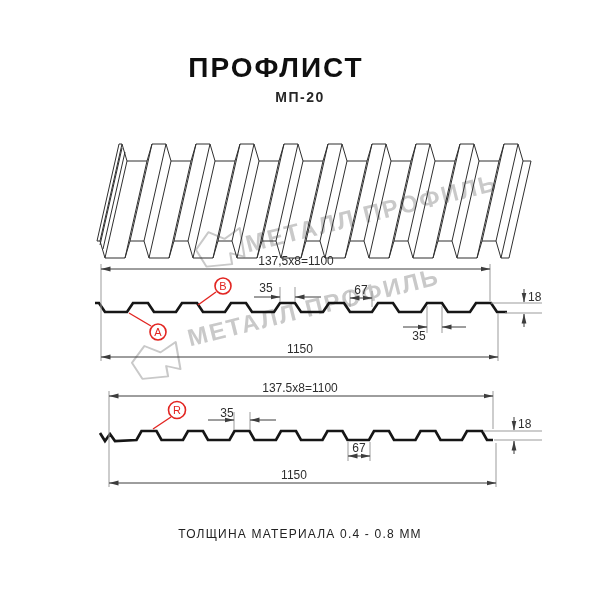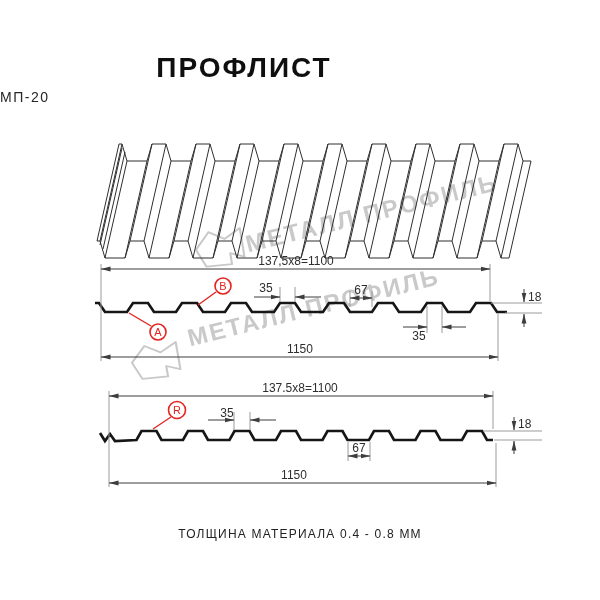--- a/index.html
+++ b/index.html
@@ -1,21 +1,21 @@
 <!DOCTYPE html>
 <html><head>
 <meta charset="utf-8">
 <style>
   html,body{margin:0;padding:0;background:#ffffff;}
   #stage{position:relative;width:600px;height:600px;background:#ffffff;overflow:hidden;
          font-family:"Liberation Sans",sans-serif;}
   .page-title{position:absolute;top:52px;left:0;width:488px;text-align:center;
-              font-size:28px;font-weight:700;letter-spacing:2px;color:#0f0f0f;}
-  .model-subtitle{position:absolute;top:89px;left:0;width:600px;text-align:left;
-              font-size:14px;font-weight:400;letter-spacing:1.5px;color:#262626;}
+              font-size:28px;font-weight:700;letter-spacing:2px;color:#0f0f0f;padding-left:32px;}
+  .model-subtitle{position:absolute;top:89px;left:0;width:600px;text-align:center;
+              font-size:14px;font-weight:700;letter-spacing:1.5px;color:#262626;}
   .thickness-note{position:absolute;top:527px;left:0;width:600px;text-align:center;
               font-size:12px;font-weight:400;letter-spacing:1.2px;color:#222222;}
   svg{position:absolute;left:0;top:0;}
   .profile{fill:none;stroke:#161616;stroke-width:2.7;stroke-linejoin:miter;}
   .wire{fill:none;stroke:#2f2f2f;stroke-width:1;}
   .ext{stroke:#9b9b9b;stroke-width:1;}
   .dim{stroke:#3d3d3d;stroke-width:1;fill:none;}
   .red{stroke:#e22521;stroke-width:1.4;}
   .redc{fill:#ffffff;stroke:#e22521;stroke-width:1.6;}
   text{font-family:"Liberation Sans",sans-serif;}

